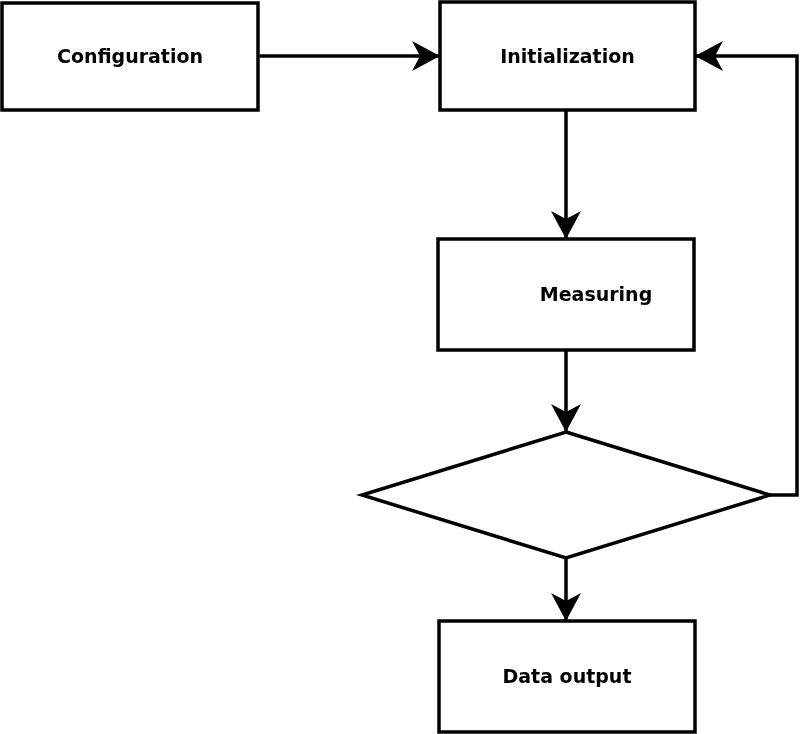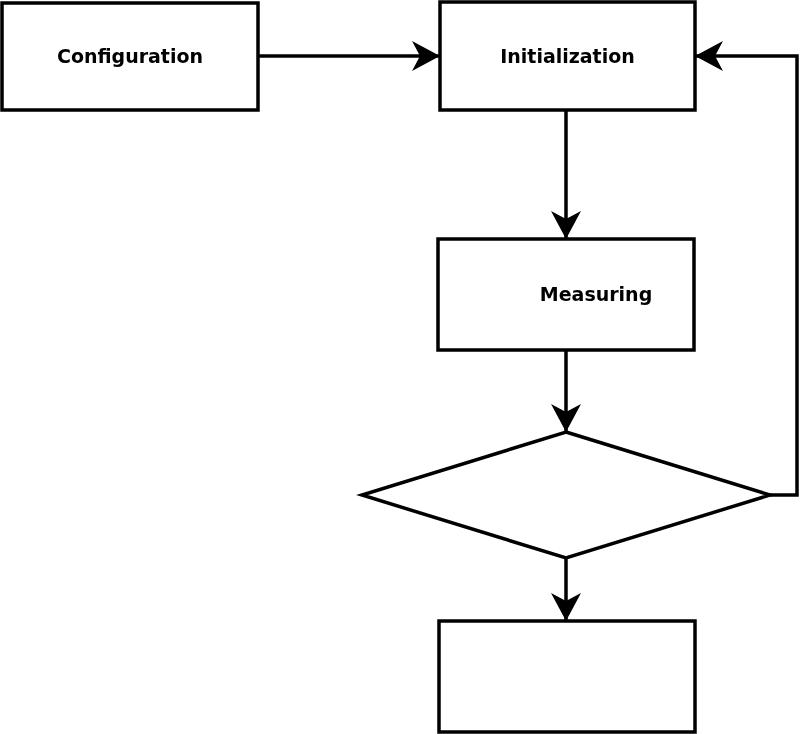--- a/index.html
+++ b/index.html
@@ -67,14 +67,17 @@
 
   <div class="node-label lbl-configuration">
     <span>Configuration</span>
   </div>
   <div class="node-label lbl-initialization">
     <span>Initialization</span>
   </div>
   <div class="node-label lbl-measuring">
     <span>Measuring</span>
   </div>
+  <div class="node-label lbl-data-output">
+    <span>Data output</span>
+  </div>
 
 </div>
 
 </body></html>

